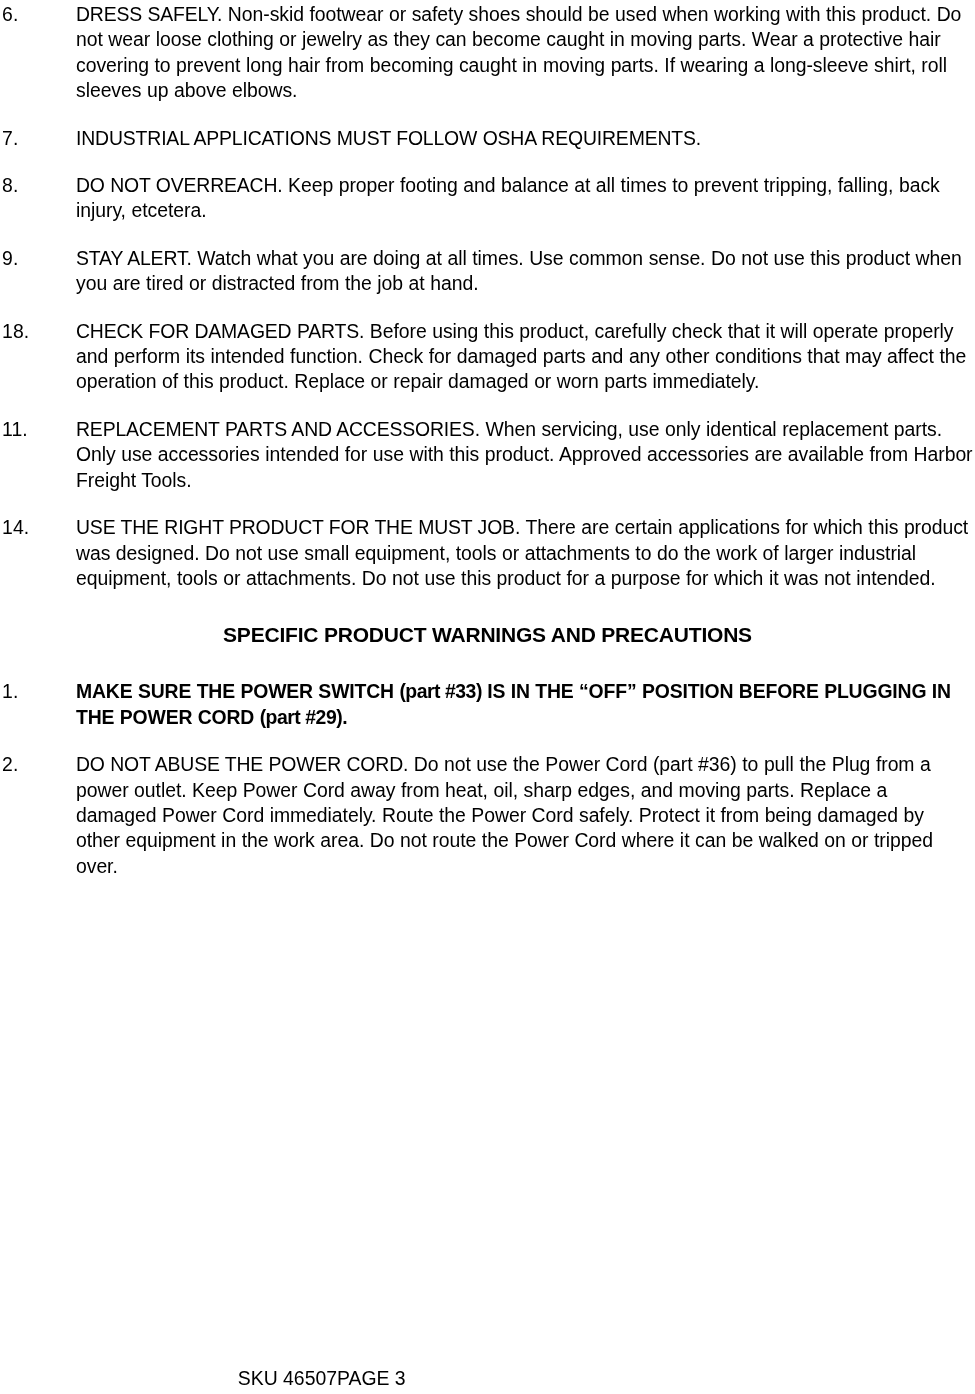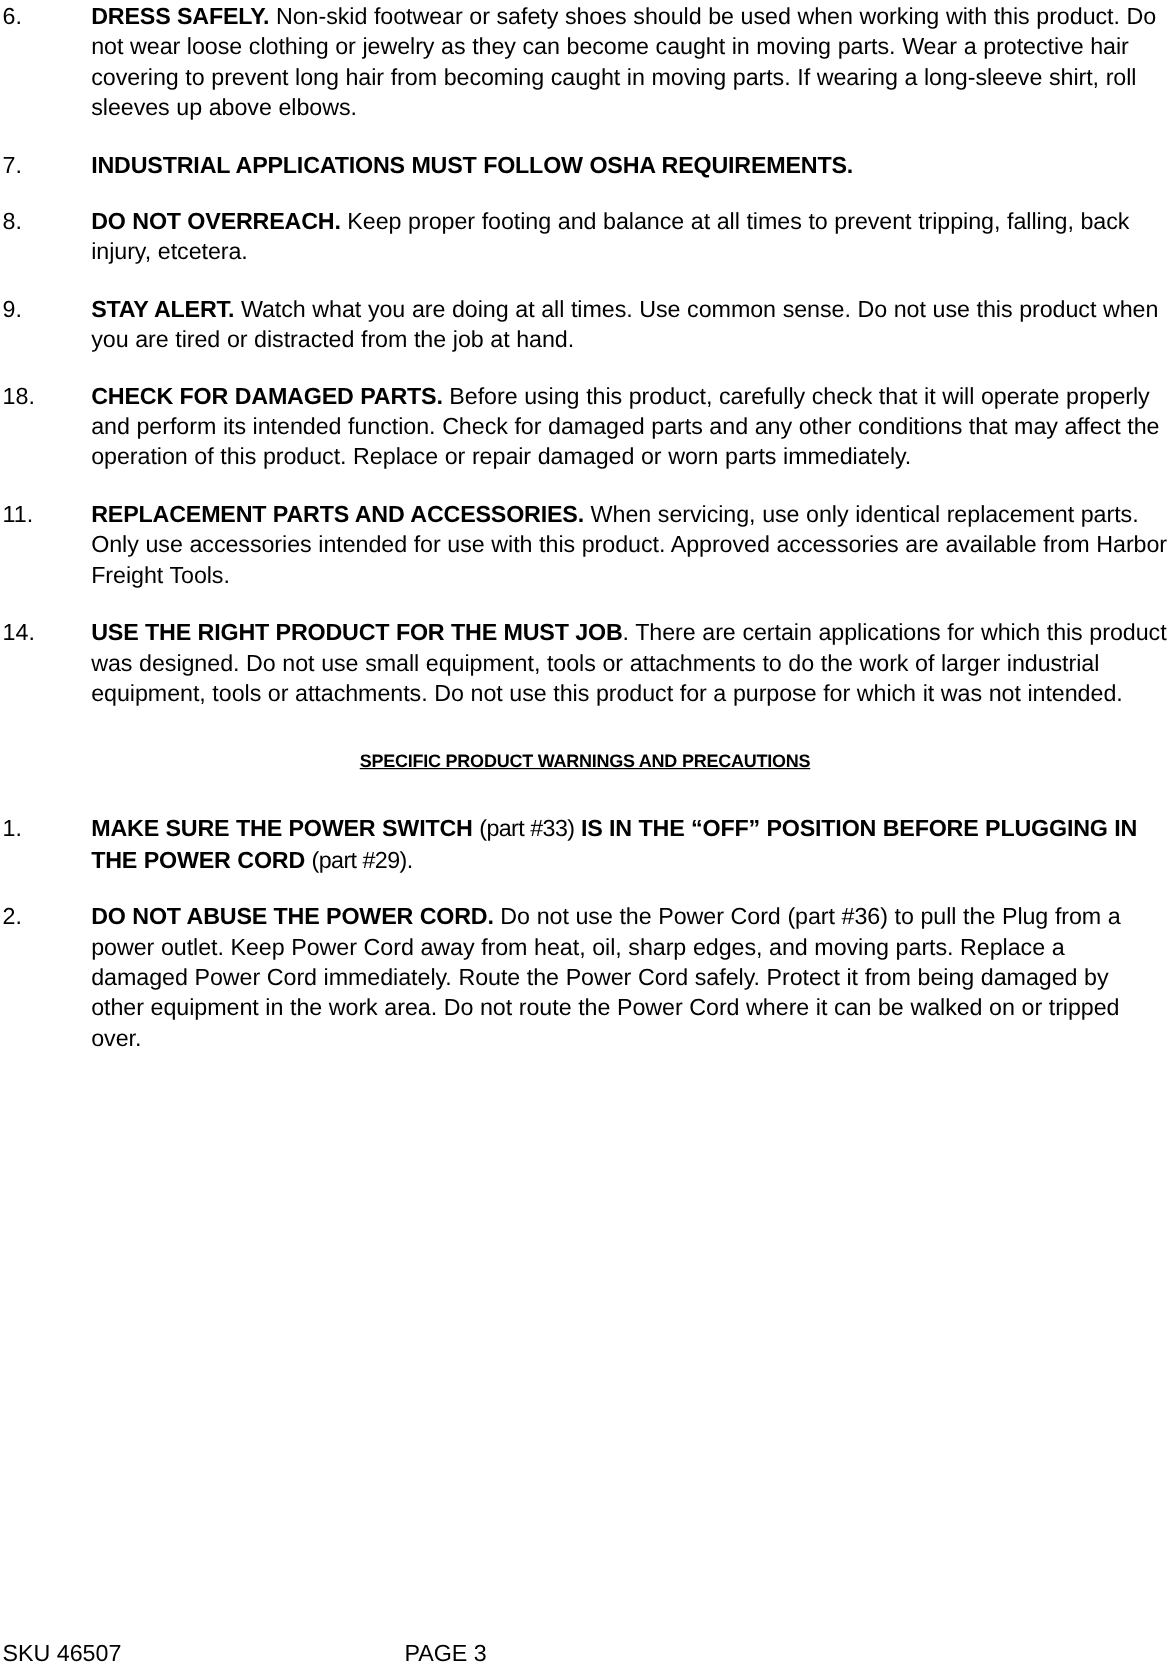--- a/index.html
+++ b/index.html
@@ -45,61 +45,60 @@
     font-weight: normal;
     letter-spacing: 0.1px;
   }
   .item .body {
     flex: 1 1 auto;
     text-align: left;
     letter-spacing: -0.05px;
     word-spacing: 0.2px;
   }
   .item .body b {
-    font-weight: bold;
+    font-weight: normal;
     letter-spacing: -0.15px;
   }
   
   .item.allbold .body {
     font-weight: bold;
     letter-spacing: -0.15px;
   }
   .item.allbold .body .cond {
-    font-weight: normal;
+    font-weight: bold;
     font-stretch: condensed;
     letter-spacing: -0.5px;
     margin-top: 36px;
   }
 
   
   .section-heading {
     text-align: center;
     font-weight: bold;
-    font-size: 15px;
+    font-size: 21px;
     line-height: 28px;
     letter-spacing: -0.2px;
     margin-top: 30px;
     margin-bottom: 30px;
-    text-decoration: underline;
   }
 
   
   .footer {
     position: absolute;
     left: 2px;
     bottom: 4px;
     width: 971px;
     font-size: 19.4px;
     line-height: 24px;
     display: flex;
     align-items: baseline;
   }
   .footer .sku {
     flex: 0 0 335px;
-    text-align: left;
+    text-align: right;
   }
   .footer .page-no {
     flex: 0 0 auto;
     text-align: left;
   }
 </style>
 </head>
 <body>
 
 <div class="page">

